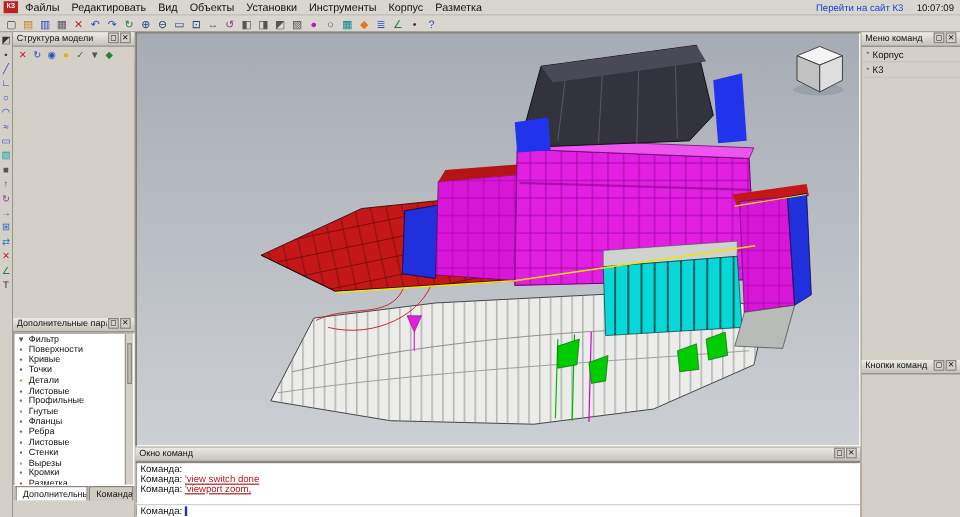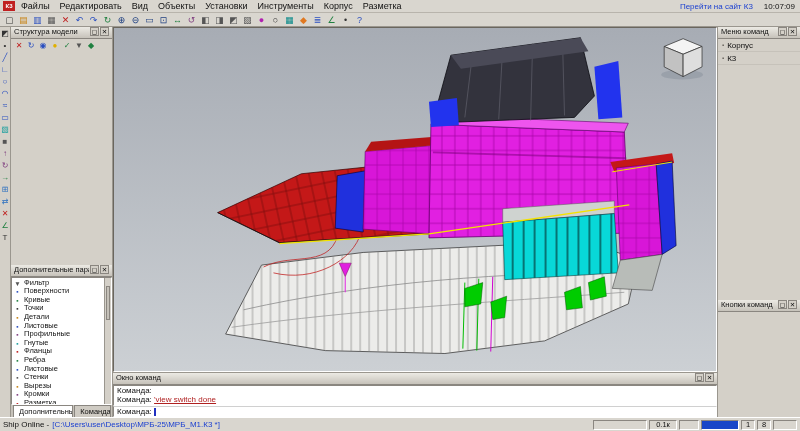--- a/index.html
+++ b/index.html
@@ -481,36 +481,14 @@
       <div class="rfill1"></div>
       <div class="ptitle">
         <span class="t">Кнопки команд</span>
         <span class="pbtn">◻</span>
         <span class="pbtn">✕</span>
       </div>
       <div class="rfill2"></div>
     </div>
   </div>
 
-  <div class="statusbar">
-    <span>Ship Online -</span>
-    <span class="sb-path">[C:\Users\user\Desktop\МРБ-25\МРБ_М1.К3 *]</span>
-    <div class="sb-cells">
-      <div style="display:flex;gap:2px;">
-
-          <div class="sb-cell" style="width: 54px;"></div>
-
-          <div class="sb-cell" style="width: 28px;">0.1к</div>
-
-          <div class="sb-cell" style="width: 20px;"></div>
-
-          <div class="sb-cell" style="width: 38px; background: rgb(24, 70, 200);"></div>
-
-          <div class="sb-cell" style="width: 14px;">1</div>
-
-          <div class="sb-cell" style="width: 14px;">8</div>
-
-          <div class="sb-cell" style="width: 24px;"></div>
-        </div>
-    </div>
-  </div>
 
 </div>
 
 </body></html>

